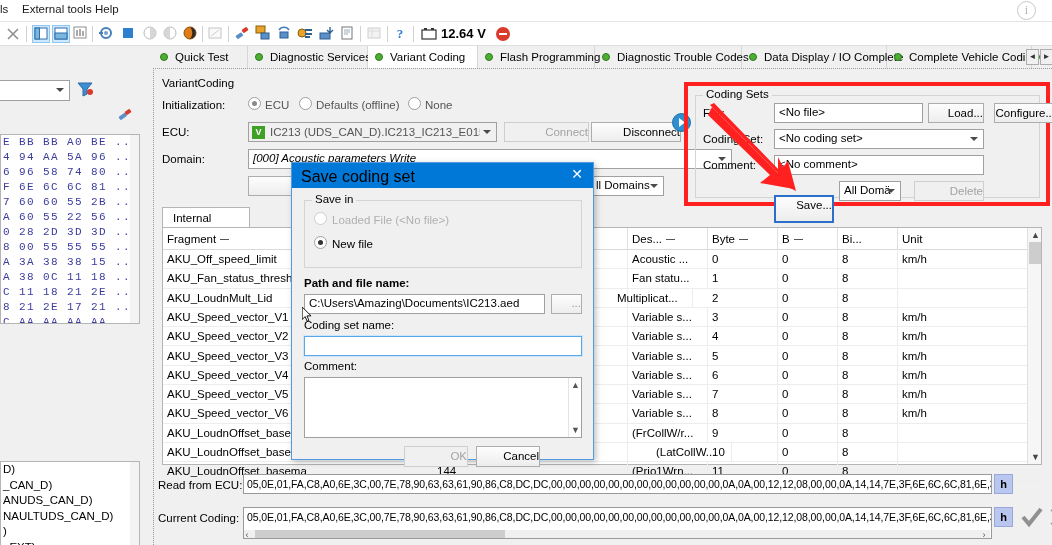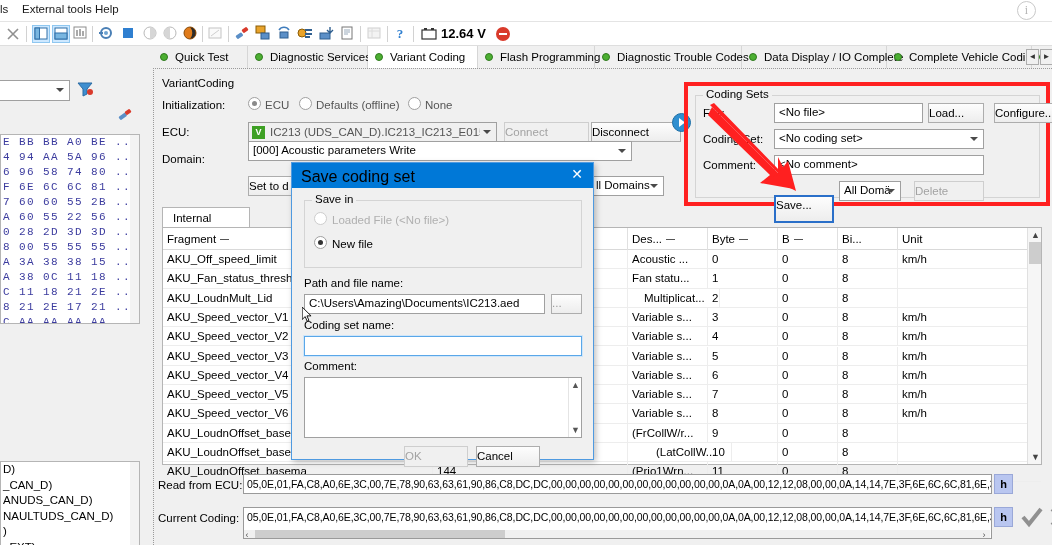--- a/index.html
+++ b/index.html
@@ -112,21 +112,21 @@
     border-radius:50%; background:#8a8a8a;
   }
   .radio.dark.checked::after { background:#333; }
 
   .textbox {
     position: absolute; background: #fff; border: 1px solid #a0a0a0;
     font-size: 11.5px; padding: 2px 4px; white-space: nowrap; overflow: hidden;
   }
   .btn {
     position: absolute; background: linear-gradient(#fdfdfd,#ededed);
-    border: 1px solid #adadad; font-size: 11.5px; text-align: left;
+    border: 1px solid #adadad; font-size: 11.5px; text-align: right;
     color: #000; overflow: hidden; white-space: nowrap;
   }
   .btn.disabled { color: #a3a3a3; background: #f0f0f0; border-color: #cecece; }
   .btn.focus { border: 2px solid #2a6fc9; }
 
   .selectbox {
     position: absolute; background: #fff; border: 1px solid #a0a0a0;
     font-size: 11.5px; padding: 2px 16px 0 4px; white-space: nowrap; overflow: hidden;
   }
   .selectbox .arrow {
@@ -454,21 +454,21 @@
     <div class="lbl" style="left:8px; top:57px;">ECU:</div>
     <div class="selectbox disabled" style="left:94px; top:53px; width:249px; height:20px;">
       <span style="position:absolute; left:3px; top:3px; width:13px; height:13px; background:#3ea024; color:#fff; font-size:9px; text-align:center; line-height:13px; font-weight:bold;">V</span>
       <span style="position:absolute; left:21px; top:3px; width:210px; overflow:hidden; white-space:nowrap;">IC213 (UDS_CAN_D).IC213_IC213_E015_AeJ1I</span>
       <span class="arrow"></span>
     </div>
     <div class="btn disabled" style="left:350px; top:53px; width:85px; height:20px; line-height:19px;">Connect</div>
     <div class="btn" style="left:437px; top:53px; width:90px; height:20px; line-height:19px;">Disconnect</div>
 
     <div class="lbl" style="left:8px; top:84px;">Domain:</div>
-    <div class="selectbox" style="left:94px; top:72px; width:384px; height:20px;">
+    <div class="selectbox" style="left:94px; top:80px; width:484px; height:20px;font-style:italic;">
       <span>[000] Acoustic parameters Write</span>
       <span class="arrow"></span>
     </div>
 
     <div class="btn" style="left:94px; top:107px; width:112px; height:20px; line-height:19px;">Set to d</div>
     <div class="selectbox" style="left:437px; top:107px; width:73px; height:20px;">
       <span>ll Domains</span>
       <span class="arrow"></span>
     </div>
 
@@ -537,21 +537,21 @@
             <div class="td" style="left: 270px; width: 195px;">14</div>
             <div class="td" style="left: 465px; width: 80px;">Fan statu...</div>
             <div class="td" style="left: 545px; width: 70px;">1</div>
             <div class="td" style="left: 615px; width: 60px;">0</div>
             <div class="td" style="left: 675px; width: 60px;">8</div>
             <div class="td" style="left: 735px; width: 75px; border-right: none;"></div>
           </div>
           <div class="trow" style="top: 38.6px;">
             <div class="td" style="left: 0px; width: 270px;">AKU_LoudnMult_Lid</div>
             <div class="td" style="left: 270px; width: 195px;">1</div>
-            <div class="td" style="left: 477px; width: 80px;">Multiplicat...</div>
+            <div class="td" style="left: 450px; width: 80px;">Multiplicat...</div>
             <div class="td" style="left: 545px; width: 70px;">2</div>
             <div class="td" style="left: 615px; width: 60px;">0</div>
             <div class="td" style="left: 675px; width: 60px;">8</div>
             <div class="td" style="left: 735px; width: 75px; border-right: none;"></div>
           </div>
           <div class="trow" style="top: 57.9px;">
             <div class="td" style="left: 0px; width: 270px;">AKU_Speed_vector_V1</div>
             <div class="td" style="left: 270px; width: 195px;">250</div>
             <div class="td" style="left: 465px; width: 80px;">Variable s...</div>
             <div class="td" style="left: 545px; width: 70px;">3</div>
@@ -676,21 +676,21 @@
 
       <div class="groupbox" style="left:12px; top:12px; width:278px; height:68px;"></div>
       <div class="grouptitle" style="left:20px; top:5px;">Save in</div>
 
       <div class="radio" style="left:22px; top:24px; border-color:#cdcdcd;"></div>
       <div class="lbl" style="left:40px; top:26px; color:#b0b0b0;">Loaded File (&lt;No file&gt;)</div>
 
       <div class="radio dark checked" style="left:22px; top:48px;"></div>
       <div class="lbl" style="left:40px; top:50px;">New file</div>
 
-      <div class="lbl" style="left:12px; top:89px;">Path and file name:</div>
+      <div class="lbl" style="left:12px; top:89px;font-weight:bold;">Path and file name:</div>
       <div class="textbox" style="left:12px; top:106px; width:241px; height:20px;">C:\Users\Amazing\Documents\IC213.aed</div>
       <div class="btn" style="left:259px; top:106px; width:31px; height:20px; line-height:17px; color:#9a9a9a;">...</div>
 
       <div class="lbl" style="left:12px; top:131px;">Coding set name:</div>
       <div class="textbox inputfocus" style="left:12px; top:148px; width:278px; height:20px;"></div>
 
       <div class="lbl" style="left:12px; top:172px;">Comment:</div>
       <div class="txtarea" style="left:12px; top:189px; width:278px; height:61px;">
         <span style="position:absolute; left:4px; top:2px; font-size:11.5px;"></span>
         <div class="sbar">

